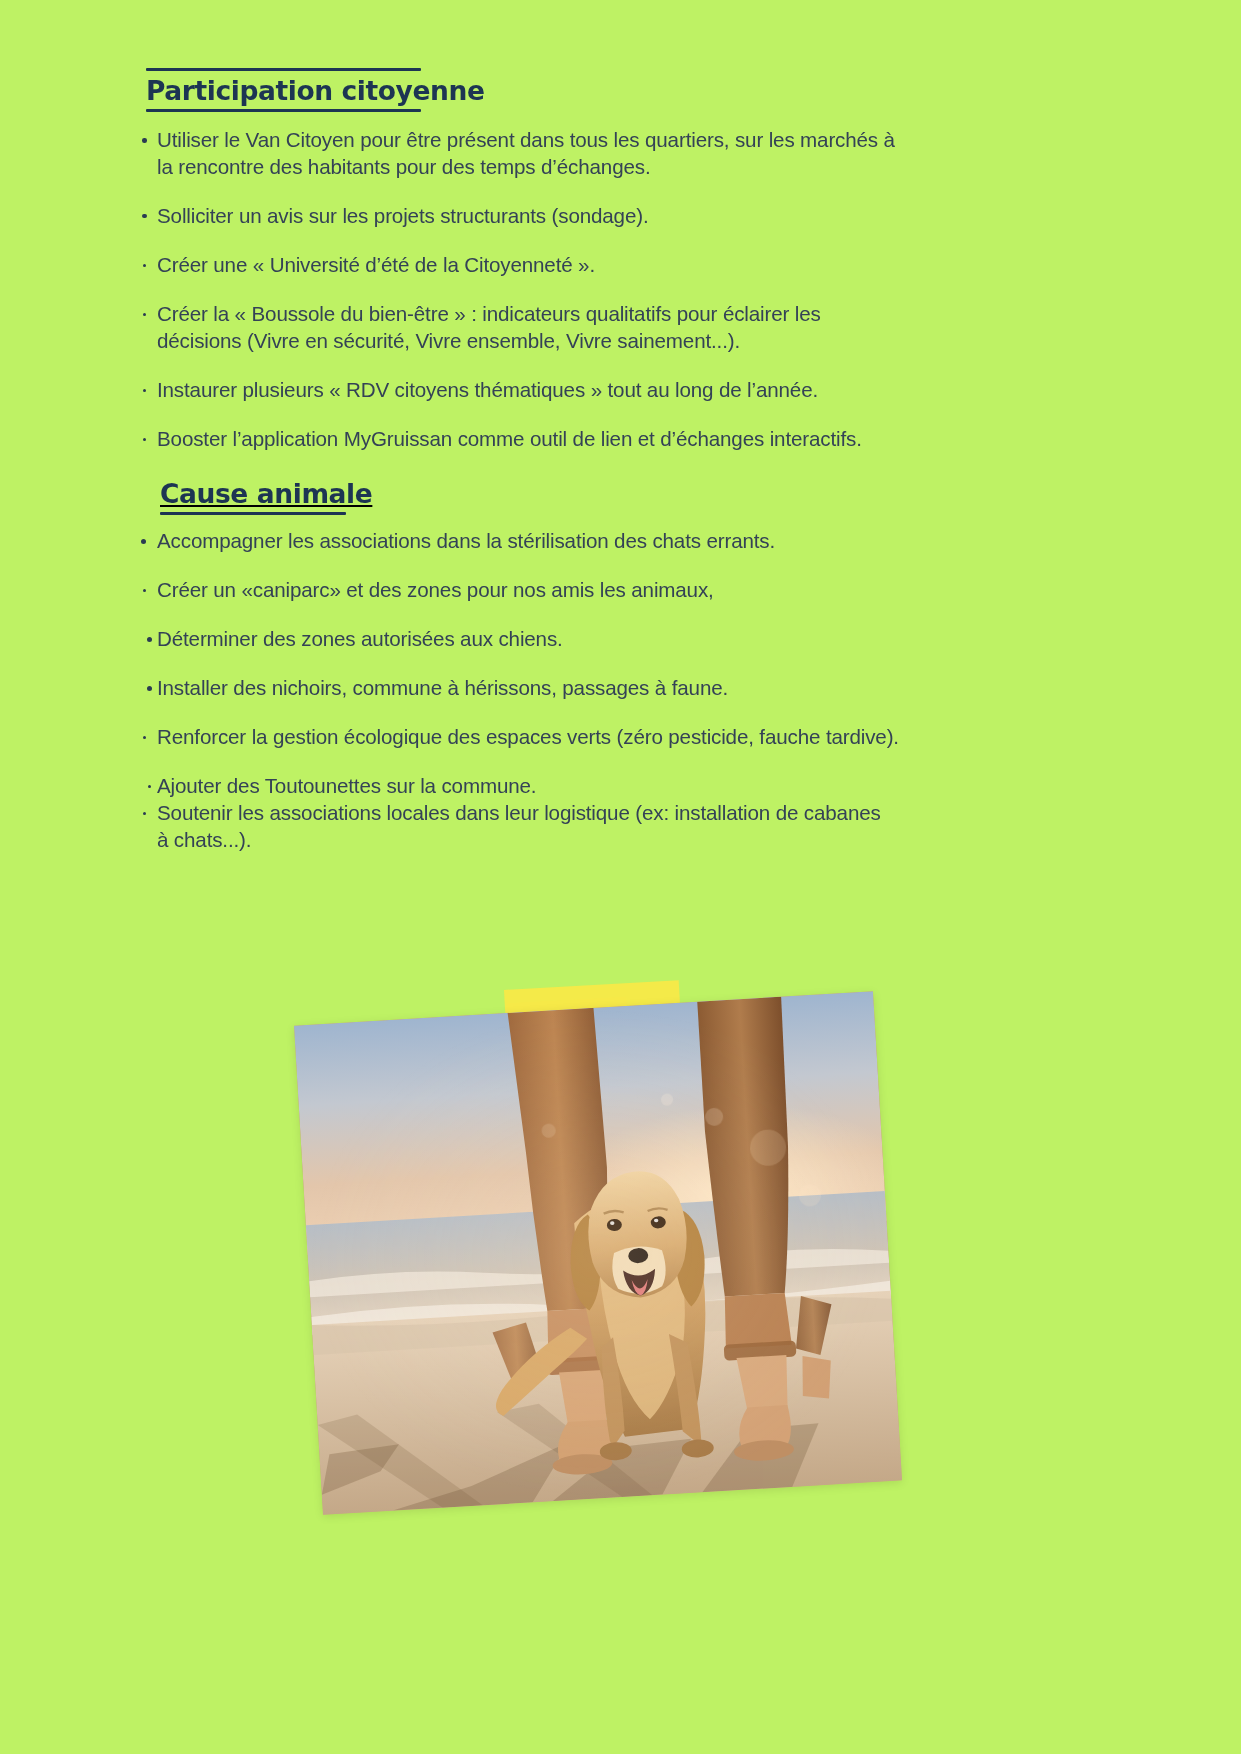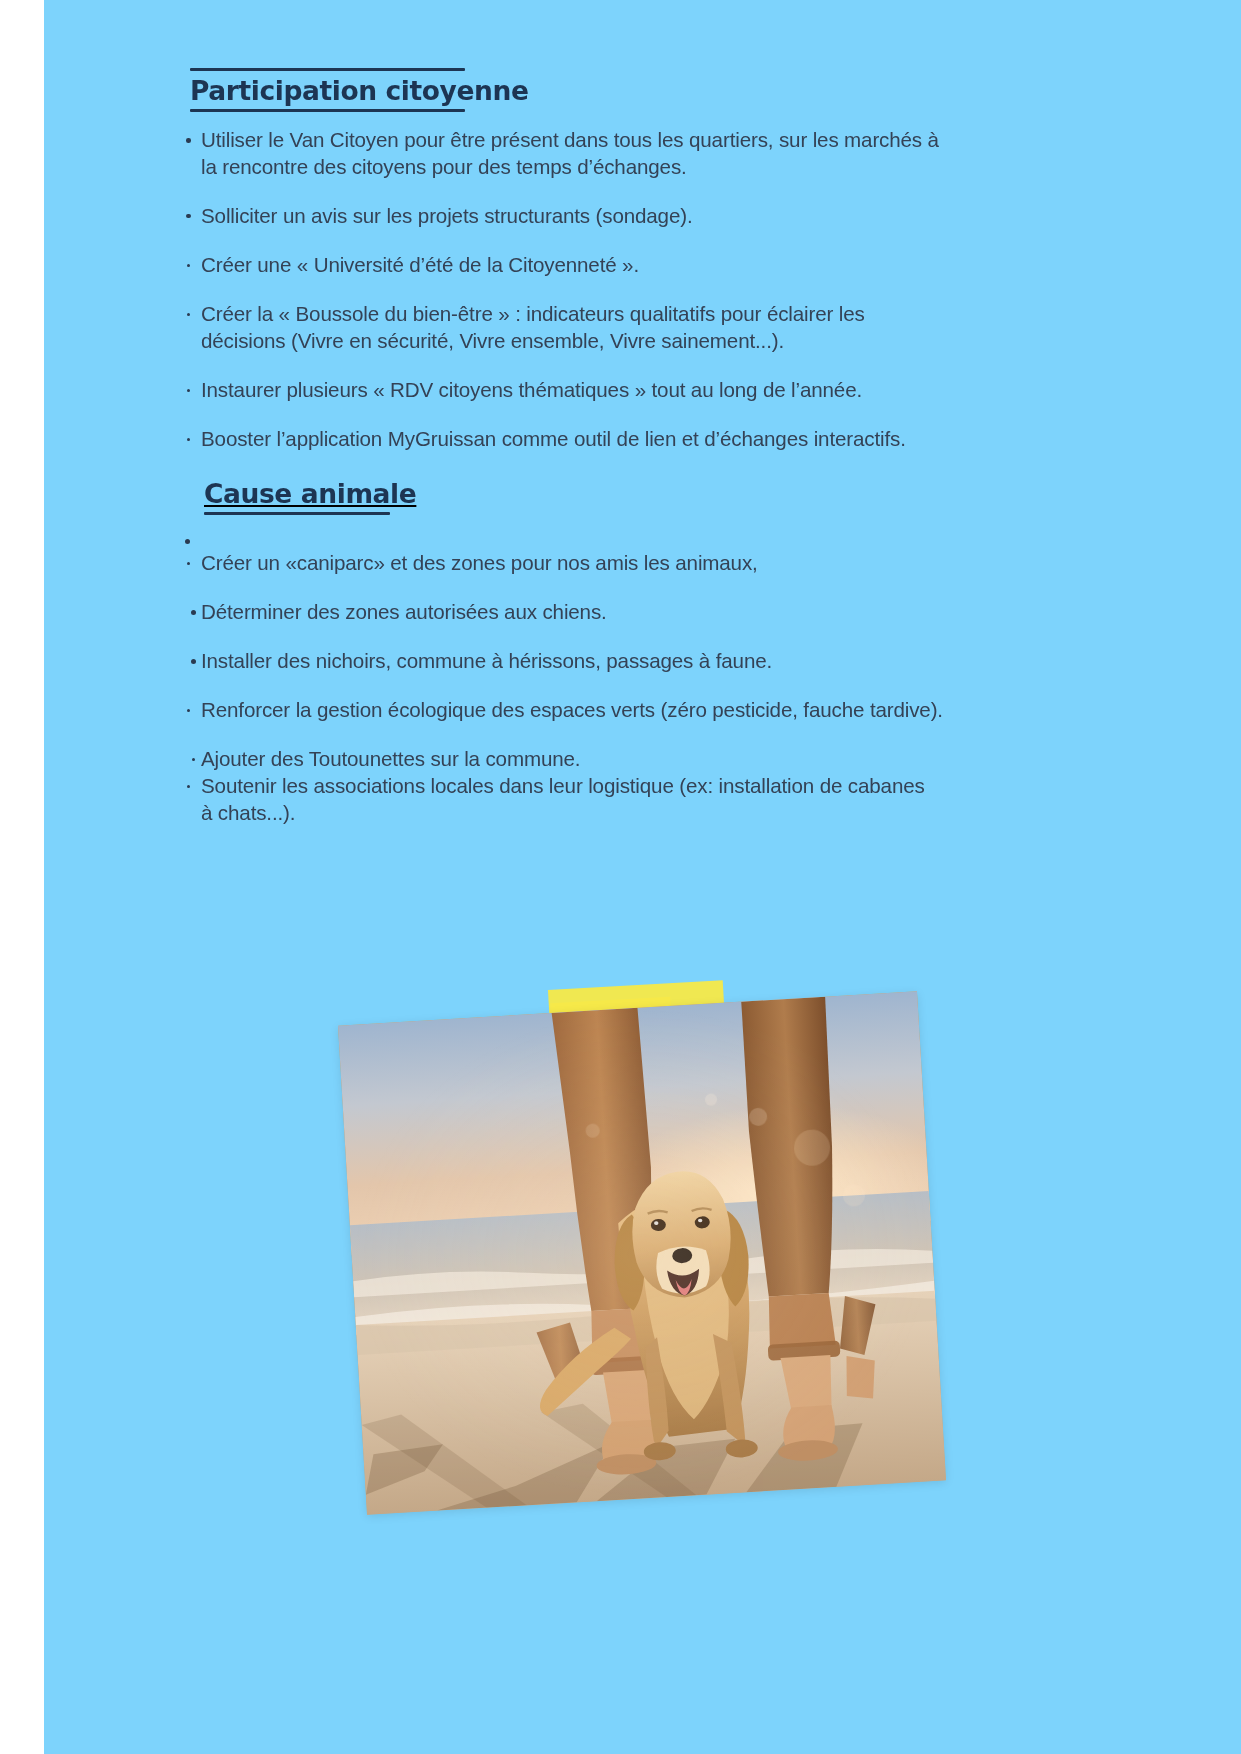--- a/index.html
+++ b/index.html
@@ -12,22 +12,21 @@
     height: 1754px;
     position: relative;
     overflow: hidden;
     font-family: "Liberation Sans", sans-serif;
     -webkit-font-smoothing: antialiased;
   }
 
   .page {
     position: absolute;
     inset: 0;
-    background: #7dd3fc;
-    margin-left: 44px;
+    background: #bef264;
   }
 
   
   .section-heading-wrap {
     position: absolute;
   }
   .heading-rule {
     height: 3px;
     background: #1d3553;
     border-radius: 1px;
@@ -121,21 +120,21 @@
   <div class="section-heading-wrap" style="left:146px; top:68px; width:275px;">
     <div class="heading-rule"></div>
     <div class="heading-text">Participation citoyenne</div>
     <div class="heading-rule"></div>
   </div>
 
   <div class="bullets" style="top:127px;">
 
     <div class="bullet-item" style="margin-bottom:22px; width:742px;">
       <span class="bullet-dot"></span>
-      <span class="bullet-text">Utiliser le Van Citoyen pour être présent dans tous les quartiers, sur les marchés à la rencontre des citoyens pour des temps d’échanges.</span>
+      <span class="bullet-text">Utiliser le Van Citoyen pour être présent dans tous les quartiers, sur les marchés à la rencontre des habitants pour des temps d’échanges.</span>
     </div>
 
     <div class="bullet-item" style="margin-bottom:22px;">
       <span class="bullet-dot"></span>
       <span class="bullet-text">Solliciter un avis sur les projets structurants (sondage).</span>
     </div>
 
     <div class="bullet-item" style="margin-bottom:22px;">
       <span class="bullet-dot sm"></span>
       <span class="bullet-text">Créer une « Université d’été de la Citoyenneté ».</span>
@@ -160,20 +159,21 @@
 
   <div class="section-heading-wrap" style="left:160px; top:478px; width:186px;text-decoration:underline;">
     <div class="heading-text" style="padding-top:0;">Cause animale</div>
     <div class="heading-rule"></div>
   </div>
 
   <div class="bullets" style="top:528px;">
 
     <div class="bullet-item" style="margin-bottom:22px;">
       <span class="bullet-dot lg"></span>
+      <span class="bullet-text">Accompagner les associations dans la stérilisation des chats errants.</span>
     </div>
 
     <div class="bullet-item" style="margin-bottom:22px;">
       <span class="bullet-dot sm"></span>
       <span class="bullet-text">Créer un «caniparc» et des zones pour nos amis les animaux,</span>
     </div>
 
     <div class="bullet-item" style="margin-bottom:22px;">
       <span class="bullet-dot lg tight"></span>
       <span class="bullet-text">Déterminer des zones autorisées aux chiens.</span>

